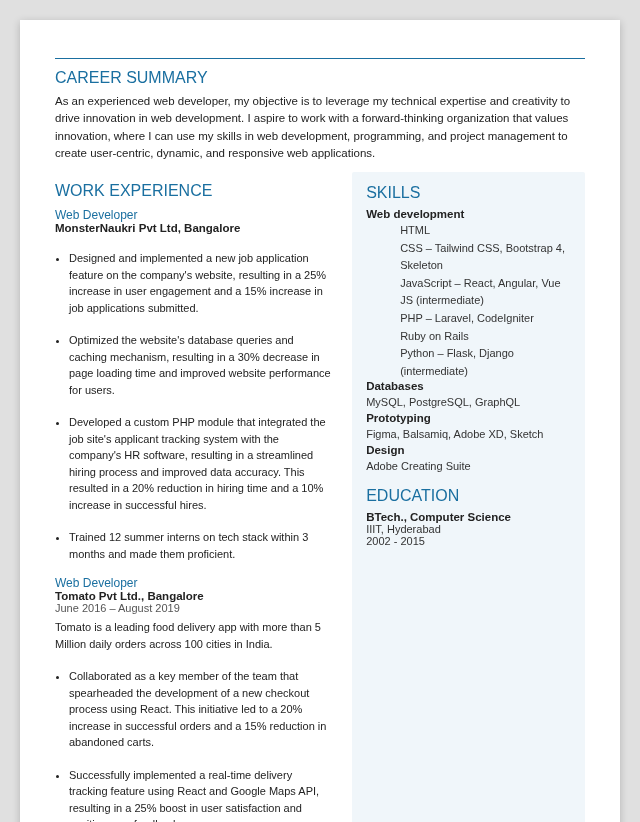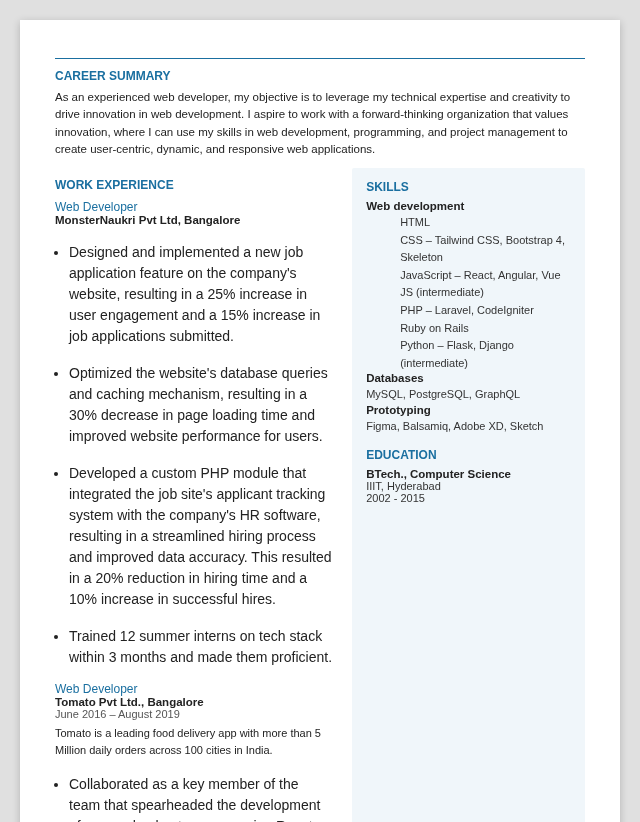--- a/index.html
+++ b/index.html
@@ -37,22 +37,22 @@
       font-size: 11px;
       color: #333;
       margin-top: 3px;
     }
     .divider {
       border: none;
       border-top: 1px solid #1a6fa0;
       margin: 8px 0;
     }
     .section-title {
-      font-size: 12px;
-      font-weight: bold;
+      font-size: 16px;
+      font-weight: normal;
       color: #1a6fa0;
       text-transform: uppercase;
       margin-bottom: 6px;
       margin-top: 10px;
     }
     .summary-text {
       font-size: 11.5px;
       color: #222;
       line-height: 1.5;
     }
@@ -90,21 +90,21 @@
       font-size: 11px;
       color: #222;
       line-height: 1.5;
       margin-bottom: 6px;
     }
     .bullet-list {
       padding-left: 14px;
       margin: 5px 0;
     }
     .bullet-list li {
-      font-size: 14px;
+      font-size: 11px;
       color: #222;
       line-height: 1.5;
       margin-bottom: 5px;
       margin-top: 16px;
     }
     .skill-category {
       font-size: 11.5px;
       font-weight: bold;
       color: #222;
       margin-top: 8px;
@@ -193,20 +193,24 @@
         <div>
           <div class="skill-category">Databases</div>
           <div class="skill-items">MySQL, PostgreSQL, GraphQL</div>
         </div>
 
         <div>
           <div class="skill-category">Prototyping</div>
           <div class="skill-items">Figma, Balsamiq, Adobe XD, Sketch</div>
         </div>
 
+        <div>
+          <div class="skill-category">Design</div>
+          <div class="skill-items">Adobe Creating Suite</div>
+        </div>
 
       </div>
 
       <div style="margin-top:12px;">
         <div class="section-title">EDUCATION</div>
         <div>
           <div class="edu-degree">BTech., Computer Science</div>
           <div class="edu-school">IIIT, Hyderabad</div>
           <div class="edu-year">2002 - 2015</div>
         </div>

